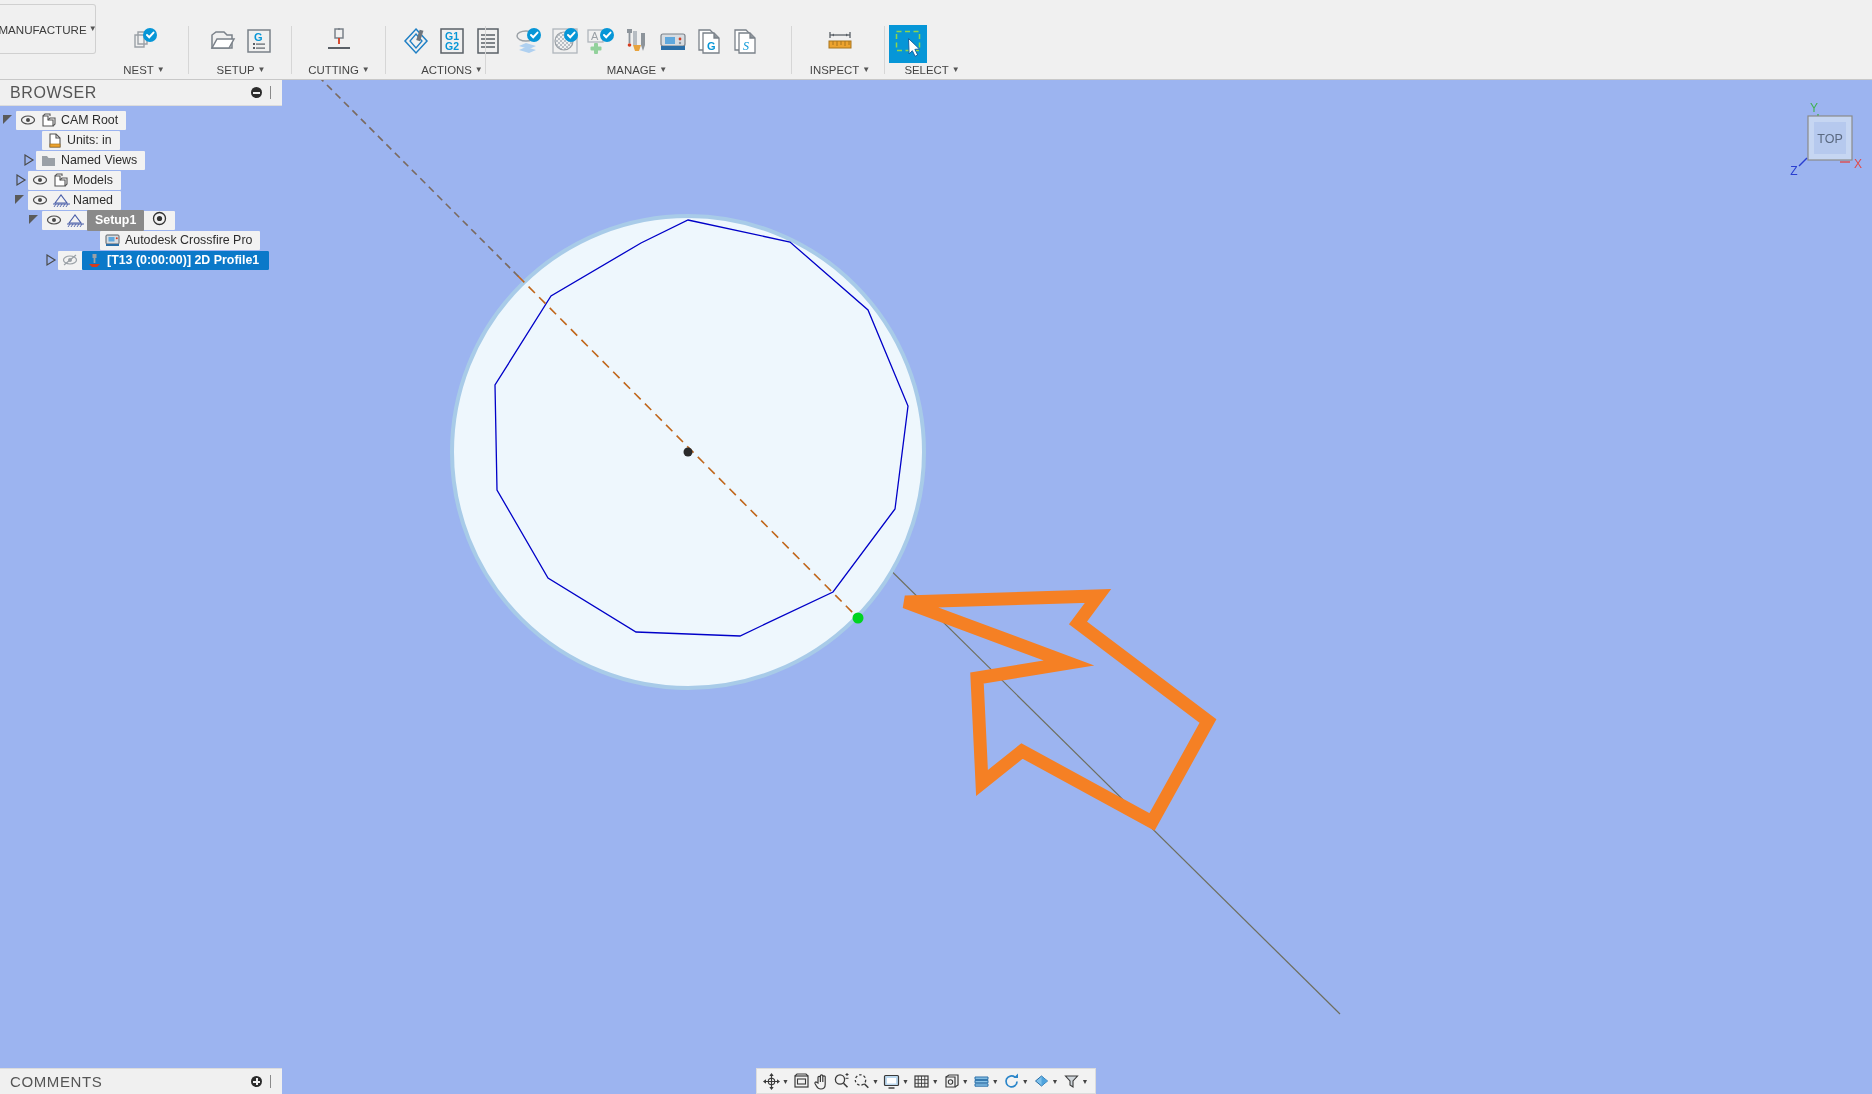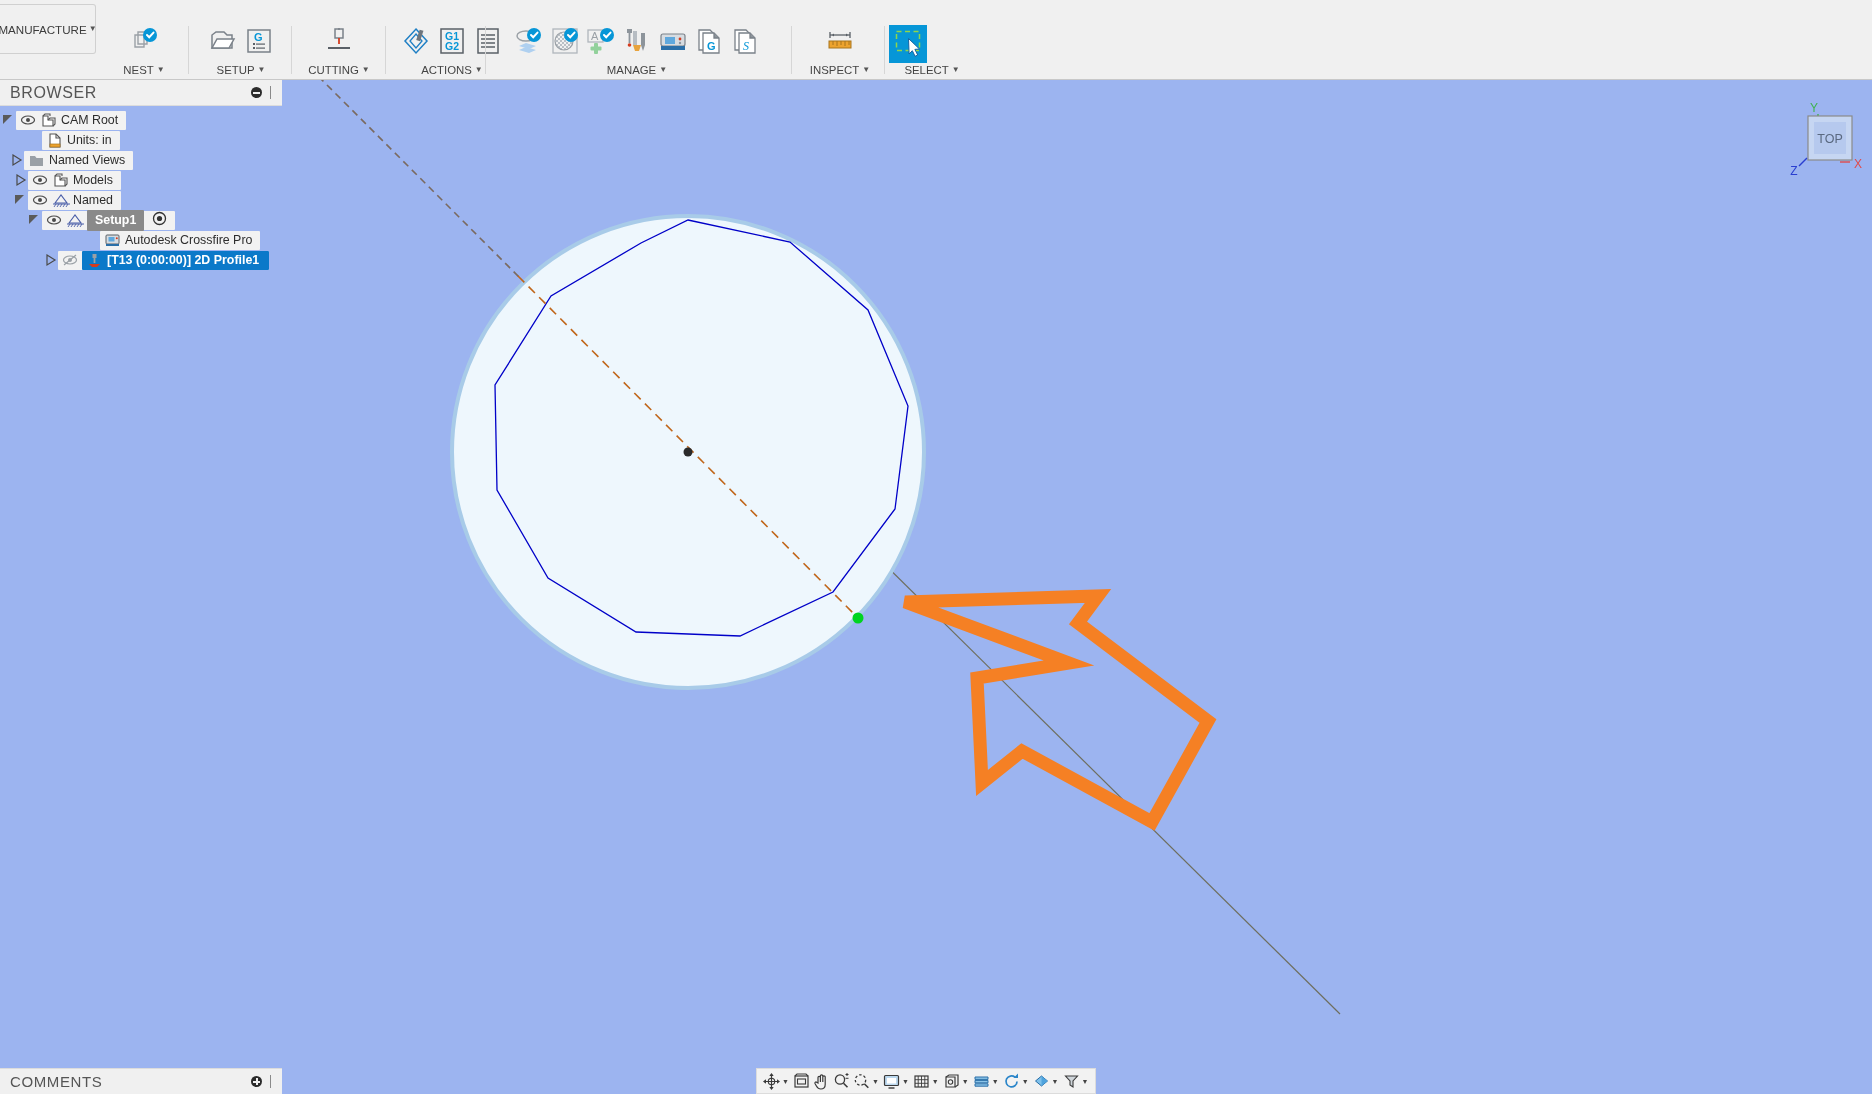--- a/index.html
+++ b/index.html
@@ -443,21 +443,21 @@
           <svg width="17" height="16" viewBox="0 0 17 16">
               <path d="M4 2h6l4 4v9H4z" fill="#fff" stroke="#555" stroke-width="1.1"></path>
               <path d="M10 2v4h4" fill="none" stroke="#555" stroke-width="1.1"></path>
               <rect x="4" y="12" width="10" height="3" fill="#eda32e" stroke="#a8741c" stroke-width=".7"></rect>
             </svg>
         </span>
         <span class="lbl">Units: in</span>
       </span>
     </div>
 
-    <div class="row" style="padding-left:8px;">
+    <div class="row" style="padding-left:20px;">
       <span class="tw">
         <svg width="16" height="20" viewBox="0 0 16 20">
             <path d="M5 5l8 5-8 5z" fill="none" stroke="#4a4a4a" stroke-width="1.2"></path>
           </svg>
       </span>
       <span class="rowbody">
         <span class="ticon">
           <svg width="17" height="16" viewBox="0 0 17 16">
               <path d="M2 4h5l1.5 2H15v8H2z" fill="#9aa0a6"></path>
             </svg>

